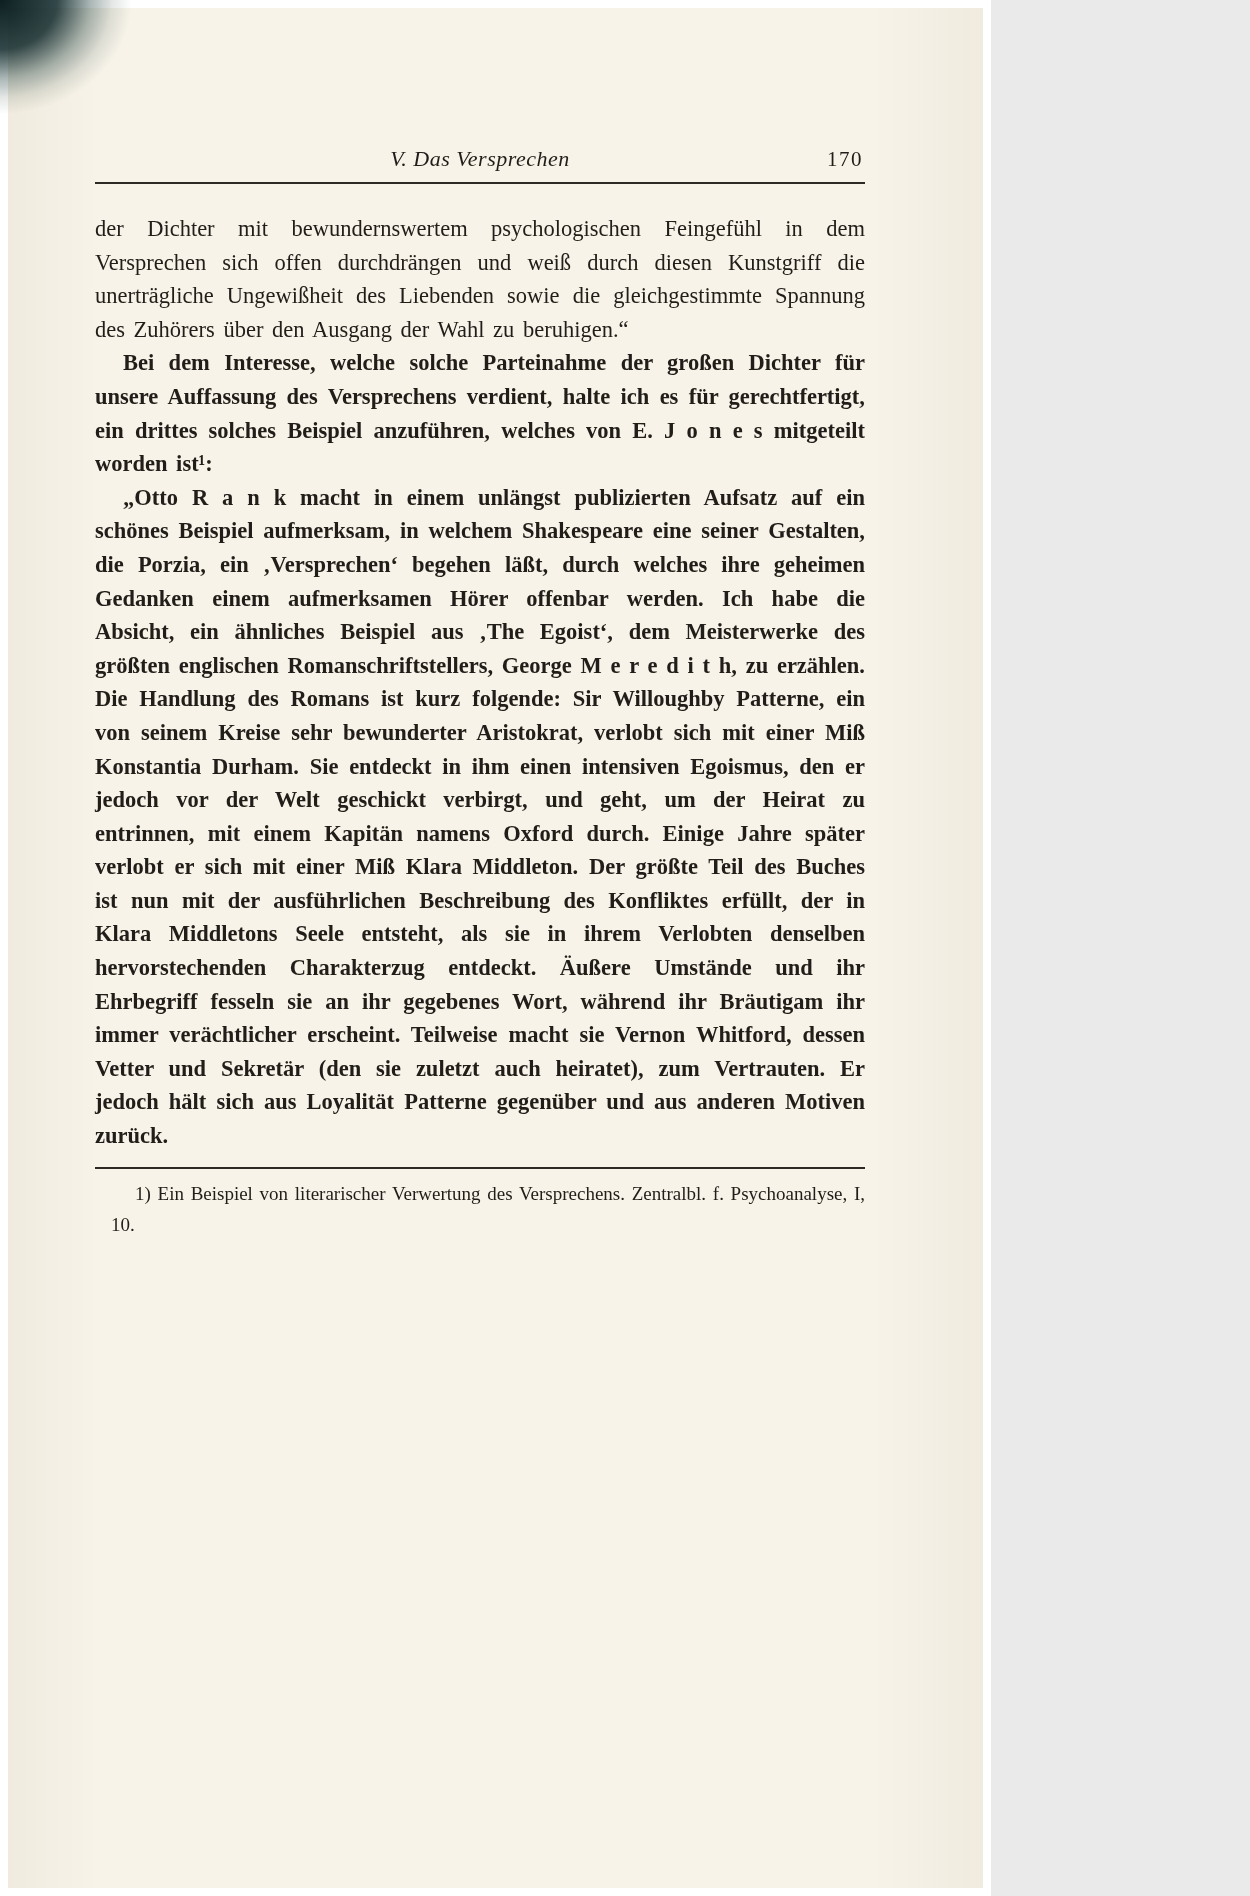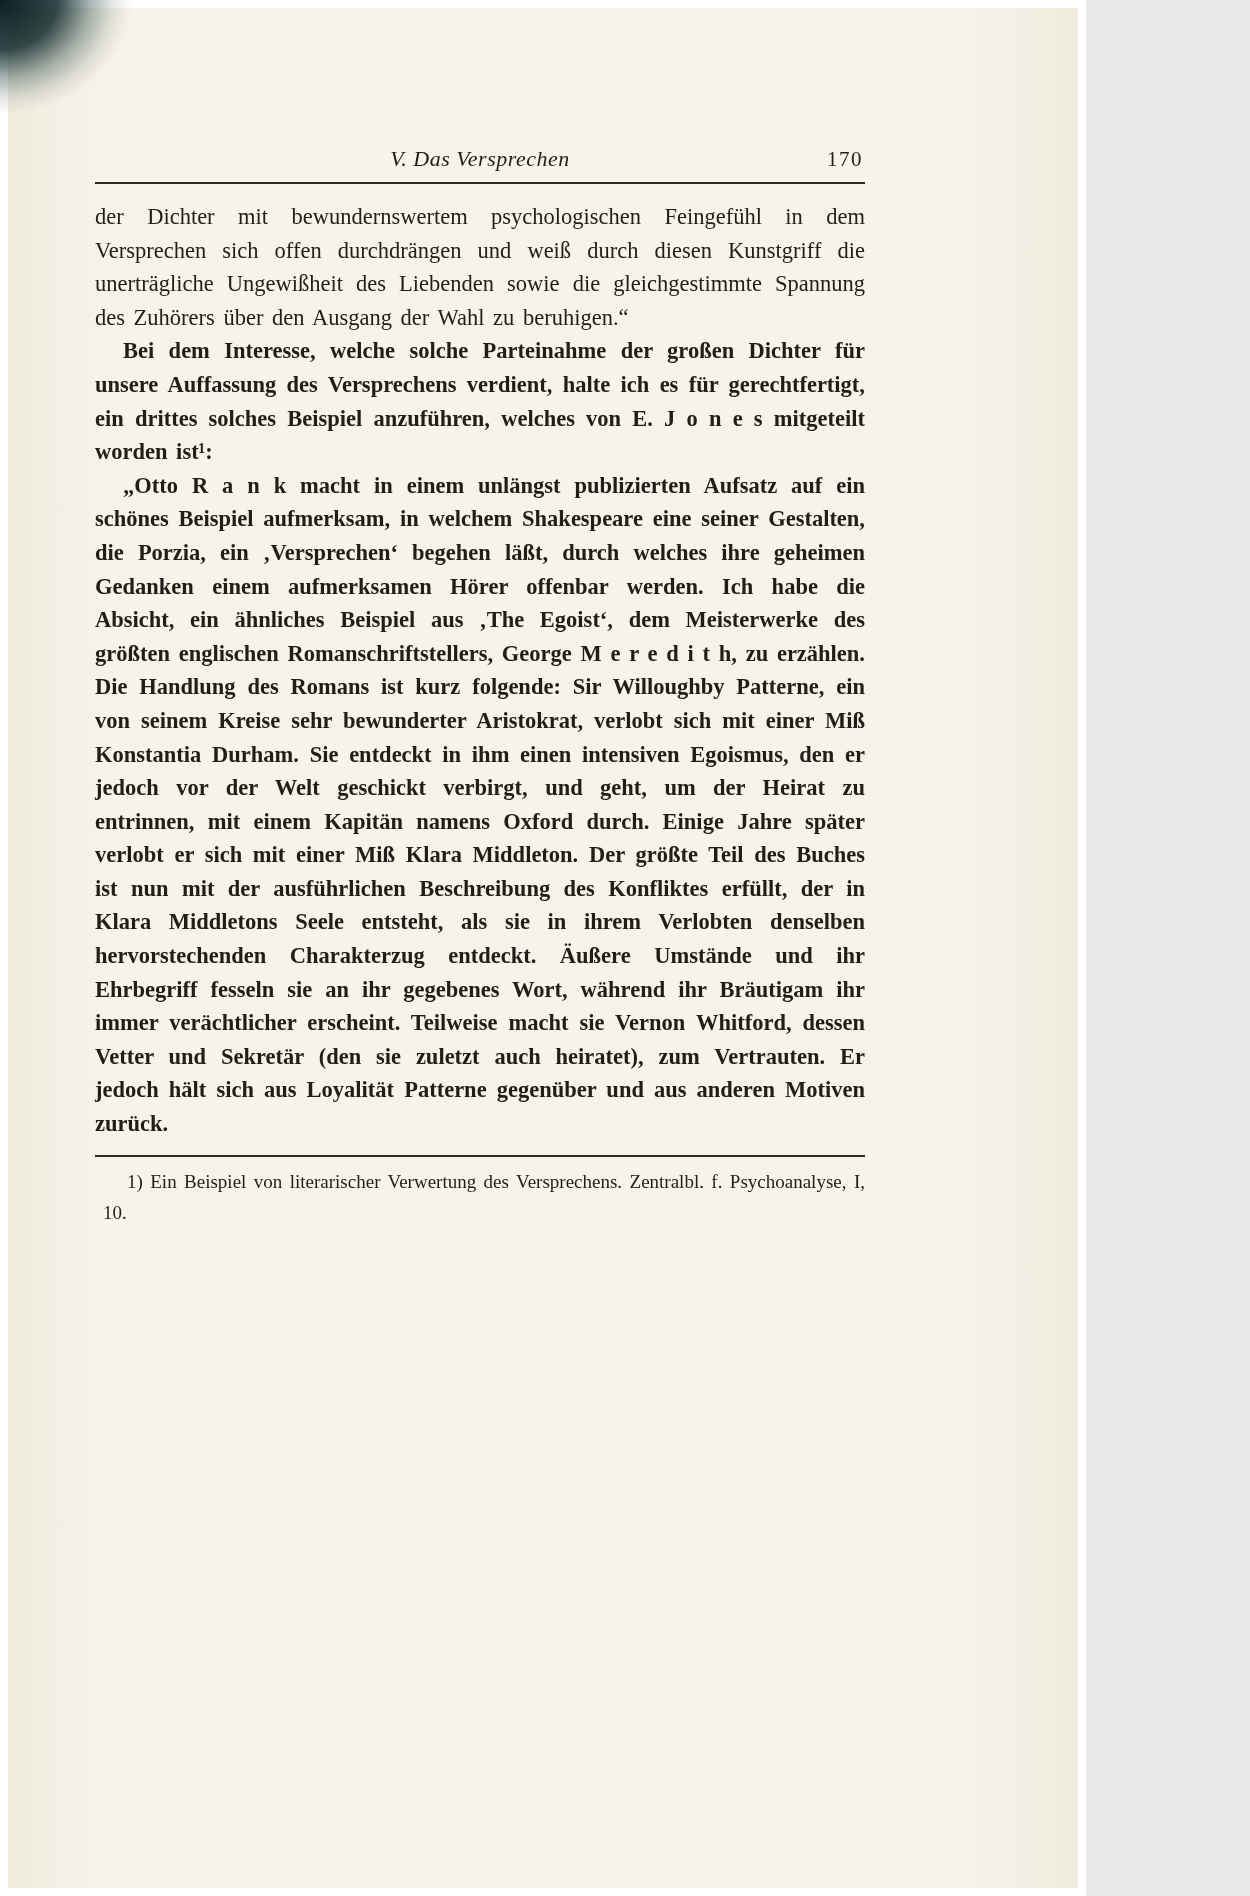--- a/index.html
+++ b/index.html
@@ -2,21 +2,21 @@
 <html><head>
 <meta charset="utf-8">
 <style>
   html, body {
     margin: 0;
     padding: 0;
     background: #eaeaea;
   }
   .scan {
     position: relative;
-    width: 1086px;
+    width: 991px;
     height: 1896px;
     background: #f7f3e9;
     overflow: hidden;
     font-family: "Liberation Serif", "DejaVu Serif", serif;
     color: #211d18;
   }
   .paper-shade {
     position: absolute;
     inset: 0;
     background: linear-gradient(90deg,
@@ -71,40 +71,40 @@
     top: 1px;
     font-size: 21px;
     letter-spacing: 1.5px;
   }
   .header-rule {
     height: 2px;
     background: #2d2a25;
     margin-top: 6px;
   }
   .body-text {
-    margin-top: 16px;
+    margin-top: 28px;
     font-size: 22.5px;
     line-height: 33.6px;
     text-align: justify;
     word-spacing: 3px;
   }
   .para {
     margin: 0;
   }
   .para.indented {
     text-indent: 28px;
     font-weight: bold;
   }
   .footnote-rule {
     height: 2px;
     background: #2d2a25;
     margin-top: 14px;
   }
   .footnote {
-    margin: 9px 0 0 8px;
+    margin: 9px 0 0 16px;
     font-size: 19px;
     line-height: 31px;
     text-align: justify;
     text-indent: 24px;
     word-spacing: 1px;
   }
 </style>
 </head>
 <body>
 

